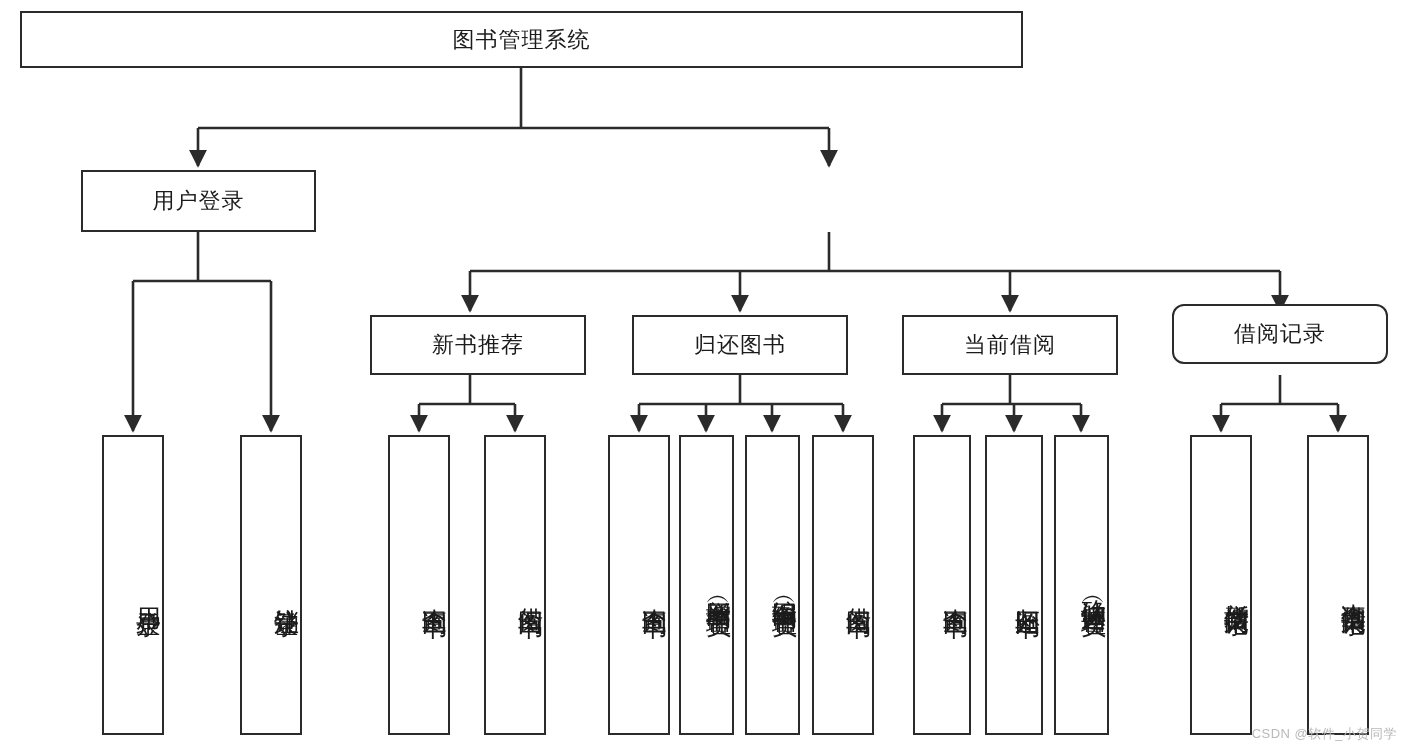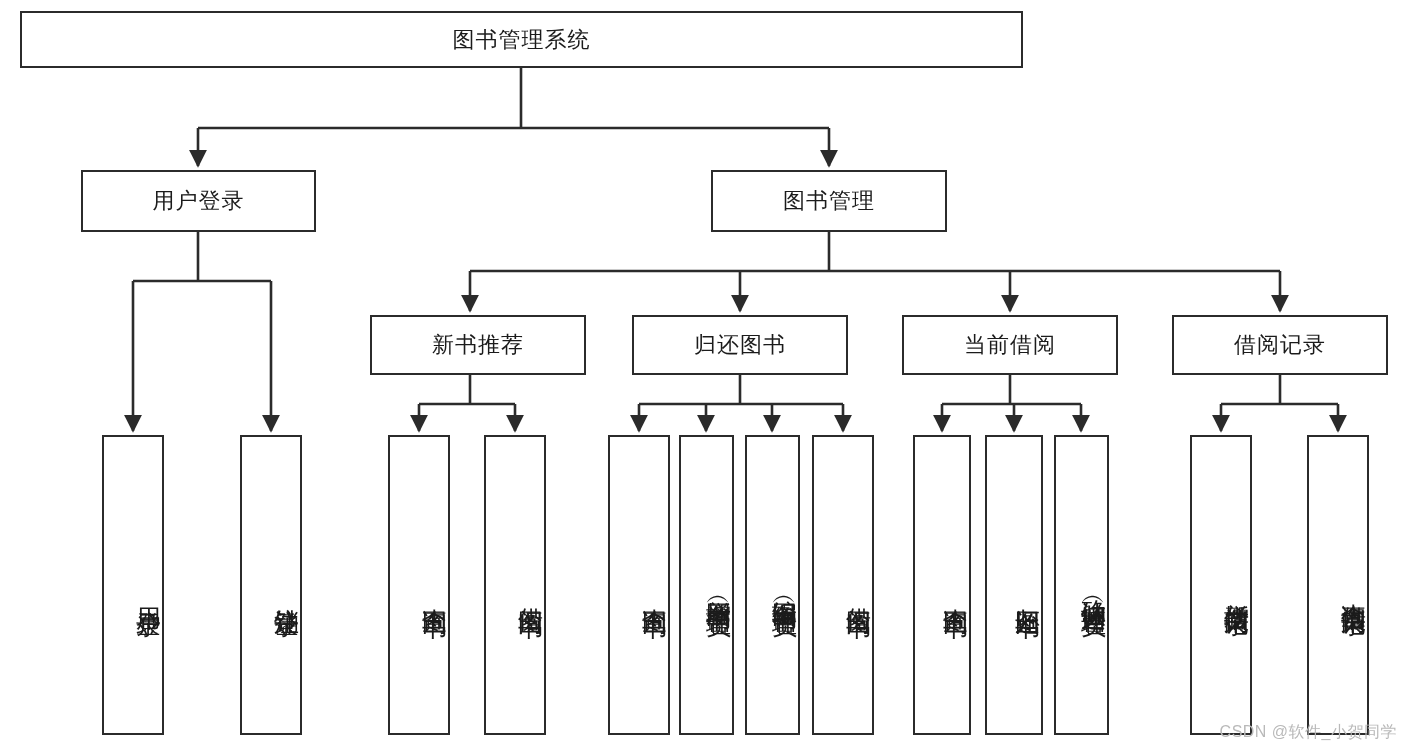--- a/index.html
+++ b/index.html
@@ -53,21 +53,21 @@
     padding-top: 8px;
   }
   .node-label {
     display: block;
     white-space: nowrap;
   }
   #watermark {
     position: absolute;
     right: 8px;
     bottom: 4px;
-    font-size: 16px;
+    font-size: 13px;
     color: #b9b9b9;
     white-space: nowrap;
     letter-spacing: 0.5px;
   }
 </style>
 </head>
 <body>
 
 <div id="canvas">
 
@@ -125,37 +125,34 @@
   </svg>
 
   <div class="node horiz" style="left:20px; top:11px; width:1003px; height:57px;">
     <span class="node-label">图书管理系统</span>
   </div>
 
   <div class="node horiz" style="left:81px; top:170px; width:235px; height:62px;">
     <span class="node-label">用户登录</span>
   </div>
 
-  <div class="node horiz" style="left:711px; top:170px; width:236px; height:62px;">
-    <span class="node-label">图书管理</span>
-  </div>
 
   <div class="node horiz" style="left:370px; top:315px; width:216px; height:60px;">
     <span class="node-label">新书推荐</span>
   </div>
 
   <div class="node horiz" style="left:632px; top:315px; width:216px; height:60px;">
     <span class="node-label">归还图书</span>
   </div>
 
   <div class="node horiz" style="left:902px; top:315px; width:216px; height:60px;">
     <span class="node-label">当前借阅</span>
   </div>
 
-  <div class="node horiz" style="left:1172px; top:315px; width:216px; height:60px;">
+  <div class="node horiz" style="left:1172px; top:304px; width:216px; height:60px;border-radius:12px;">
     <span class="node-label">借阅记录</span>
   </div>
 
   <div class="node vert" style="left:102px; top:435px; width:62px; height:300px;">
     <span class="node-label">用户登录</span>
   </div>
 
   <div class="node vert" style="left:240px; top:435px; width:62px; height:300px;">
     <span class="node-label">注销登录</span>
   </div>

